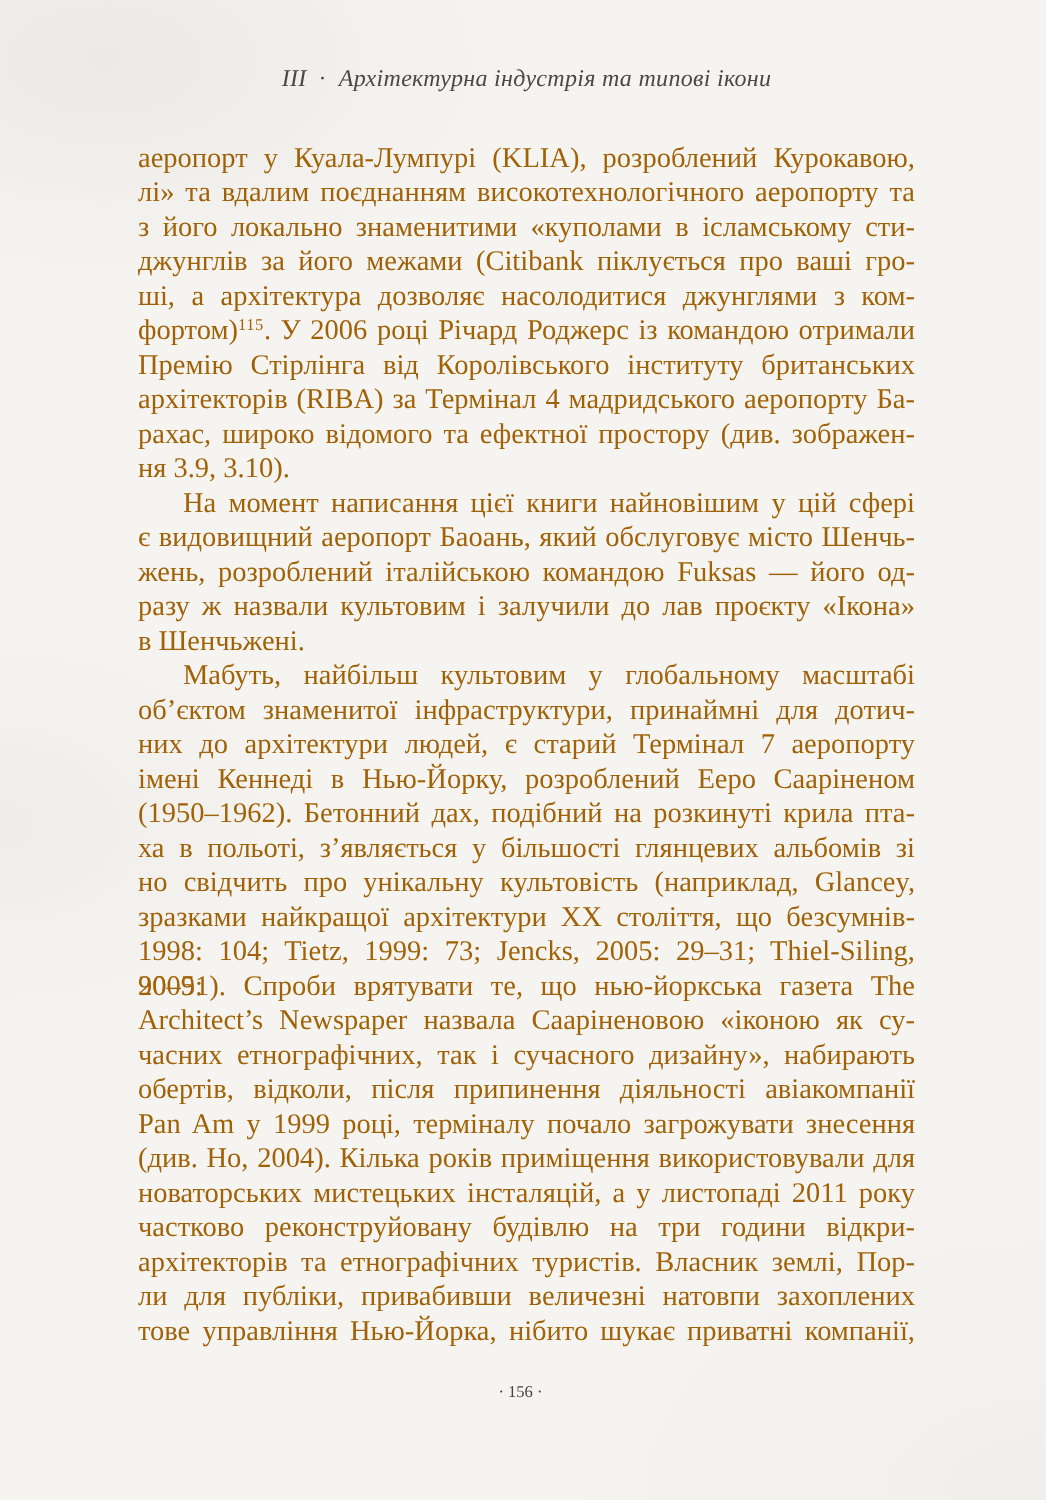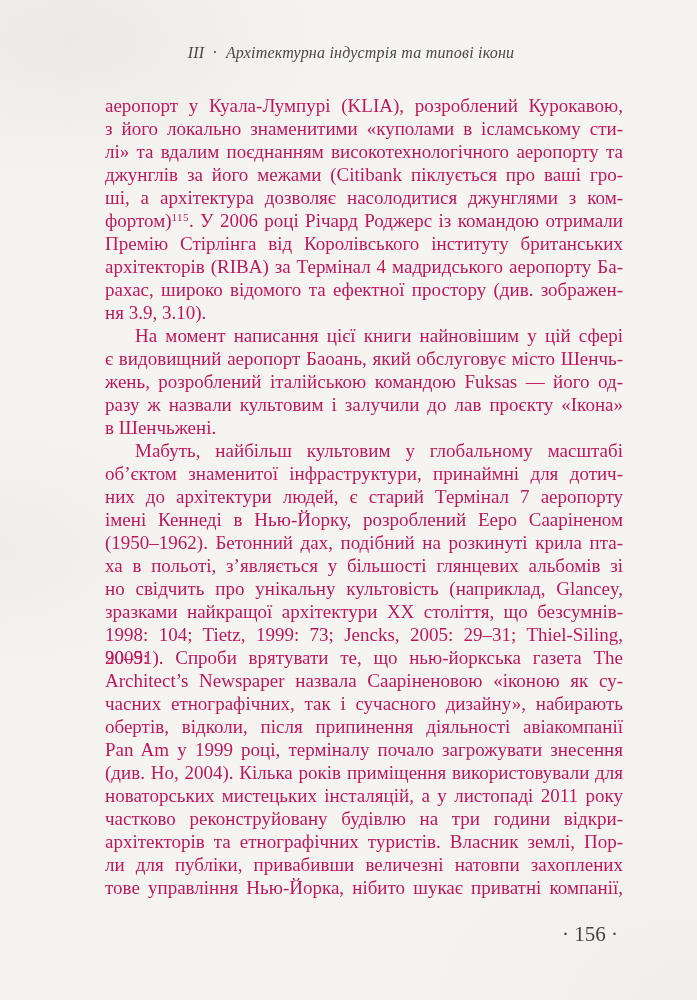--- a/index.html
+++ b/index.html
@@ -50,22 +50,21 @@
     margin: 0 8px;
     font-style: normal;
   }
   .body-text {
     position: absolute;
     top: 94px;
     left: 92px;
     width: 518px;
     font-size: 19px;
     line-height: 23px;
-    color: #be185d;
-    margin-left: 13px;
+    color: #a16207;
   }
   .line {
     height: 23px;
     text-align: justify;
     text-align-last: justify;
   }
   .line.para-end {
     text-align-last: left;
   }
   .line.indent {
@@ -73,40 +72,40 @@
   }
   .line sup {
     font-size: 0.58em;
     line-height: 0;
     vertical-align: 6px;
     letter-spacing: 0.4px;
   }
   .page-number {
     position: absolute;
     top: 922px;
-    left: 100px;
+    left: 88px;
     width: 518px;
-    text-align: right;
-    font-size: 21px;
+    text-align: center;
+    font-size: 11px;
     color: #454139;
   }
 </style>
 </head>
 <body>
 
 <div class="page">
 
   <div class="running-header">
     <span>III</span><span class="sep">·</span><span>Архітектурна індустрія та типові ікони</span>
   </div>
 
   <div class="body-text">
       <div class="line">аеропорт у Куала-Лумпурі (KLIA), розроблений Курокавою,</div>
+      <div class="line">лі» та вдалим поєднанням високотехнологічного аеропорту та</div>
       <div class="line">з його локально знаменитими «куполами в ісламському сти-</div>
-      <div class="line">лі» та вдалим поєднанням високотехнологічного аеропорту та</div>
       <div class="line">джунглів за його межами (Citibank піклується про ваші гро-</div>
       <div class="line">ші, а архітектура дозволяє насолодитися джунглями з ком-</div>
       <div class="line"><span>фортом)</span><sup>115</sup><span>. У 2006 році Річард Роджерс із командою отримали</span></div>
       <div class="line">Премію Стірлінга від Королівського інституту британських</div>
       <div class="line">архітекторів (RIBA) за Термінал 4 мадридського аеропорту Ба-</div>
       <div class="line">рахас, широко відомого та ефектної простору (див. зображен-</div>
       <div class="line para-end">ня 3.9, 3.10).</div>
       <div class="line indent">На момент написання цієї книги найновішим у цій сфері</div>
       <div class="line">є видовищний аеропорт Баоань, який обслуговує місто Шенчь-</div>
       <div class="line">жень, розроблений італійською командою Fuksas — його од-</div>

